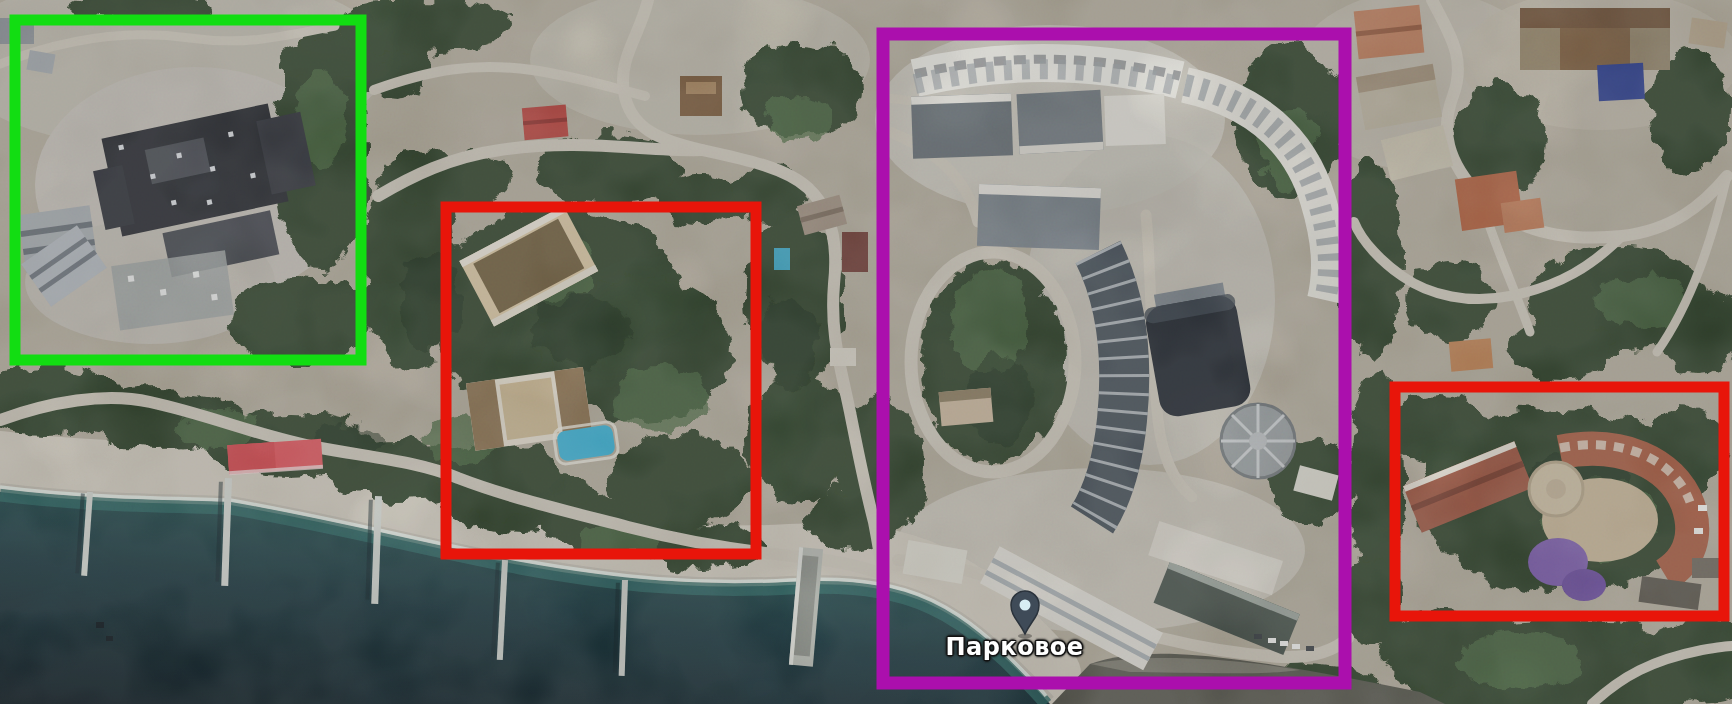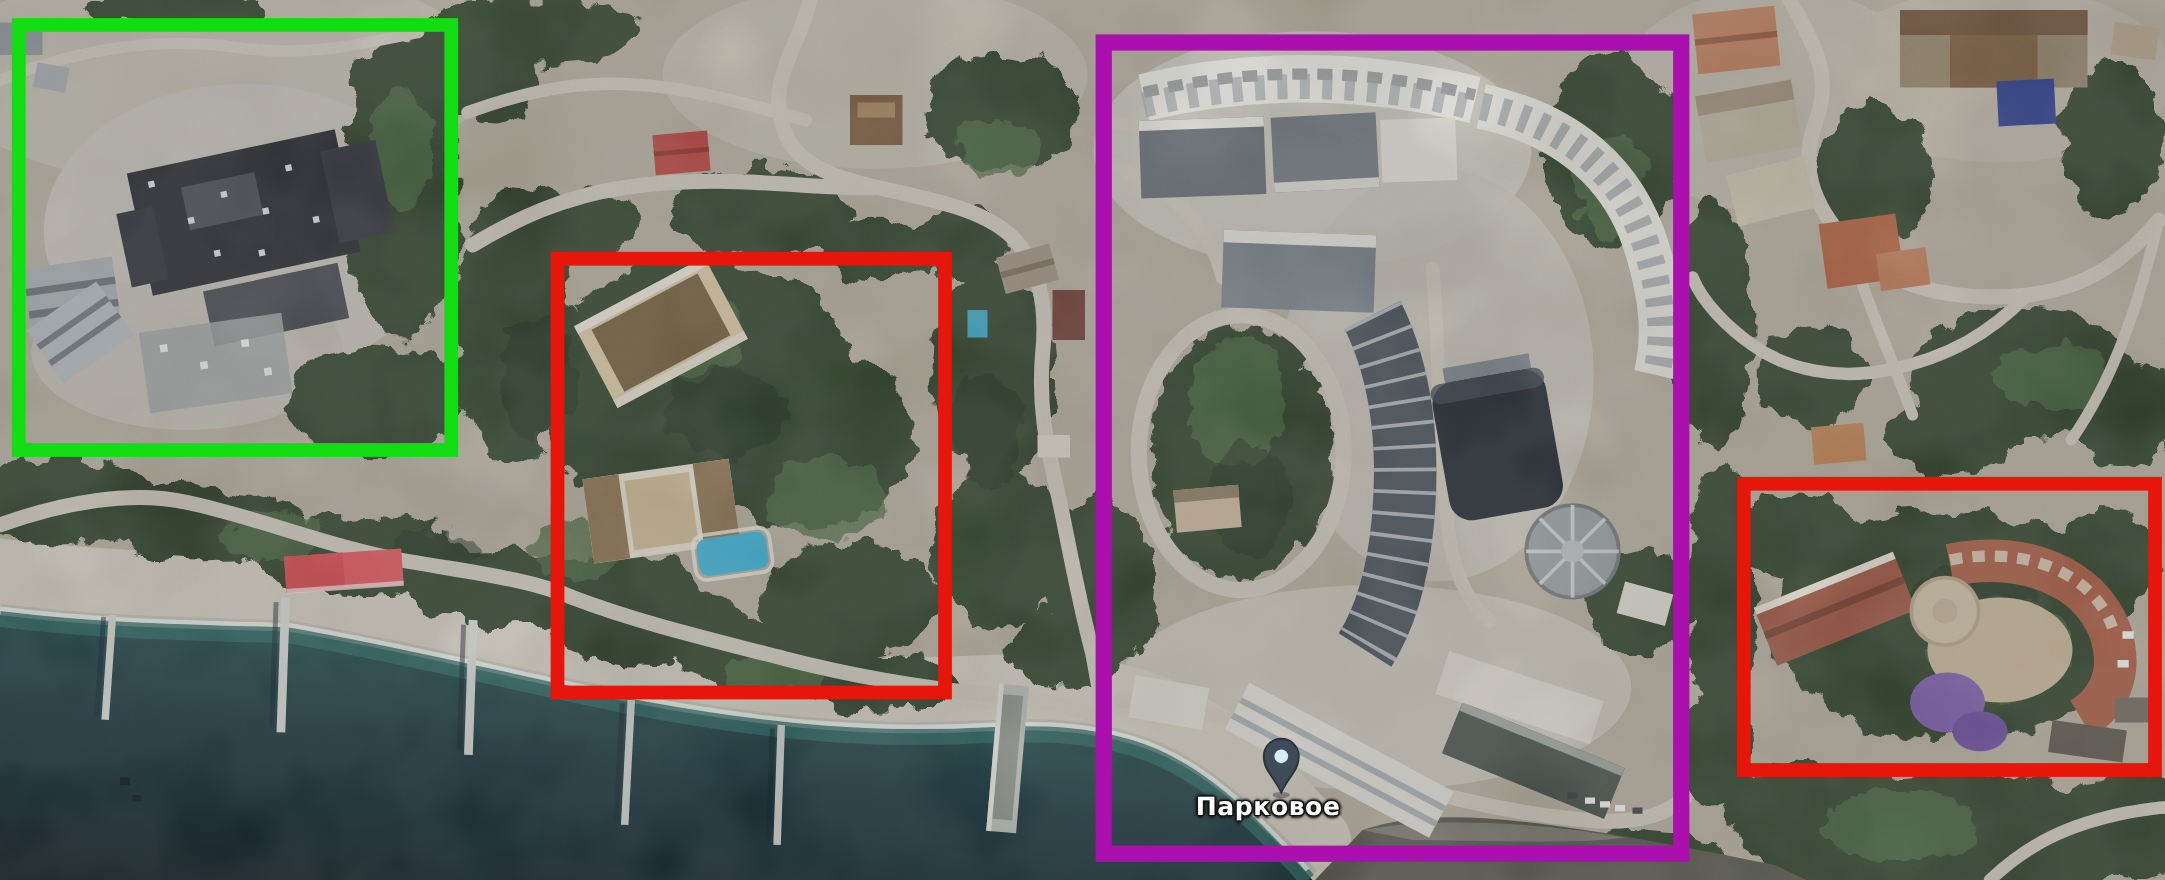--- a/index.html
+++ b/index.html
@@ -1,20 +1,20 @@
 <!DOCTYPE html>
 <html><head>
 <meta charset="utf-8">
 <style>
   html,body{margin:0;padding:0;background:#000;}
   .stage{position:relative;width:1732px;height:704px;overflow:hidden;background:#b6ae9e;
          font-family:"DejaVu Sans", sans-serif;}
   .stage svg{position:absolute;left:0;top:0;}
   .pin-label{position:absolute;left:942px;top:633px;width:145px;text-align:center;
-    font-size:20px;font-weight:bold;color:#fff;letter-spacing:.5px;
+    font-size:24px;font-weight:bold;color:#fff;letter-spacing:.5px;
     text-shadow:-2px 0 2px #161616,2px 0 2px #161616,0 -2px 2px #161616,0 2px 2px #161616,
                 -1px -1px 0 #111,1px 1px 0 #111,-1px 1px 0 #111,1px -1px 0 #111;}
 </style>
 </head>
 <body>
 
 <div class="stage">
 <svg width="1732" height="704" viewBox="0 0 1732 704" xmlns="http://www.w3.org/2000/svg">
 <defs>
   <linearGradient id="seaGrad" x1="0" y1="1" x2="0.55" y2="0">

